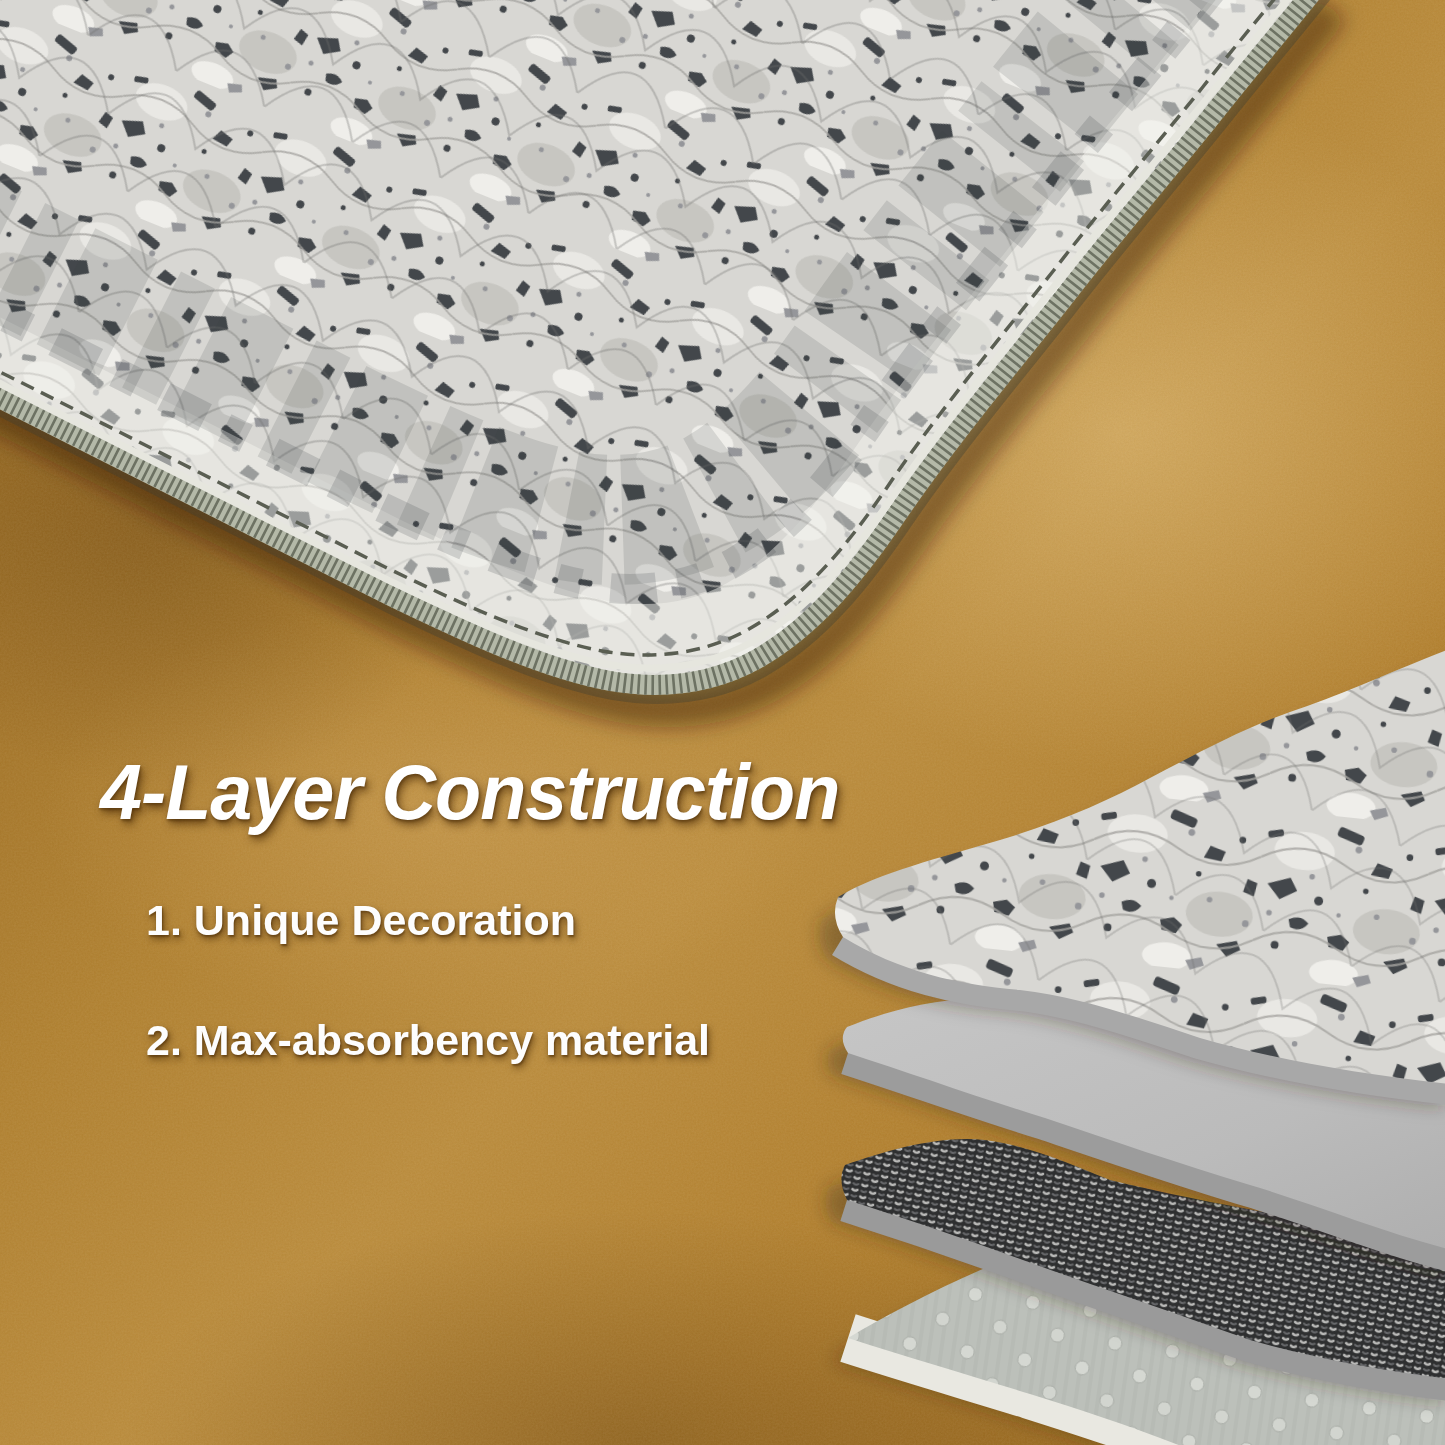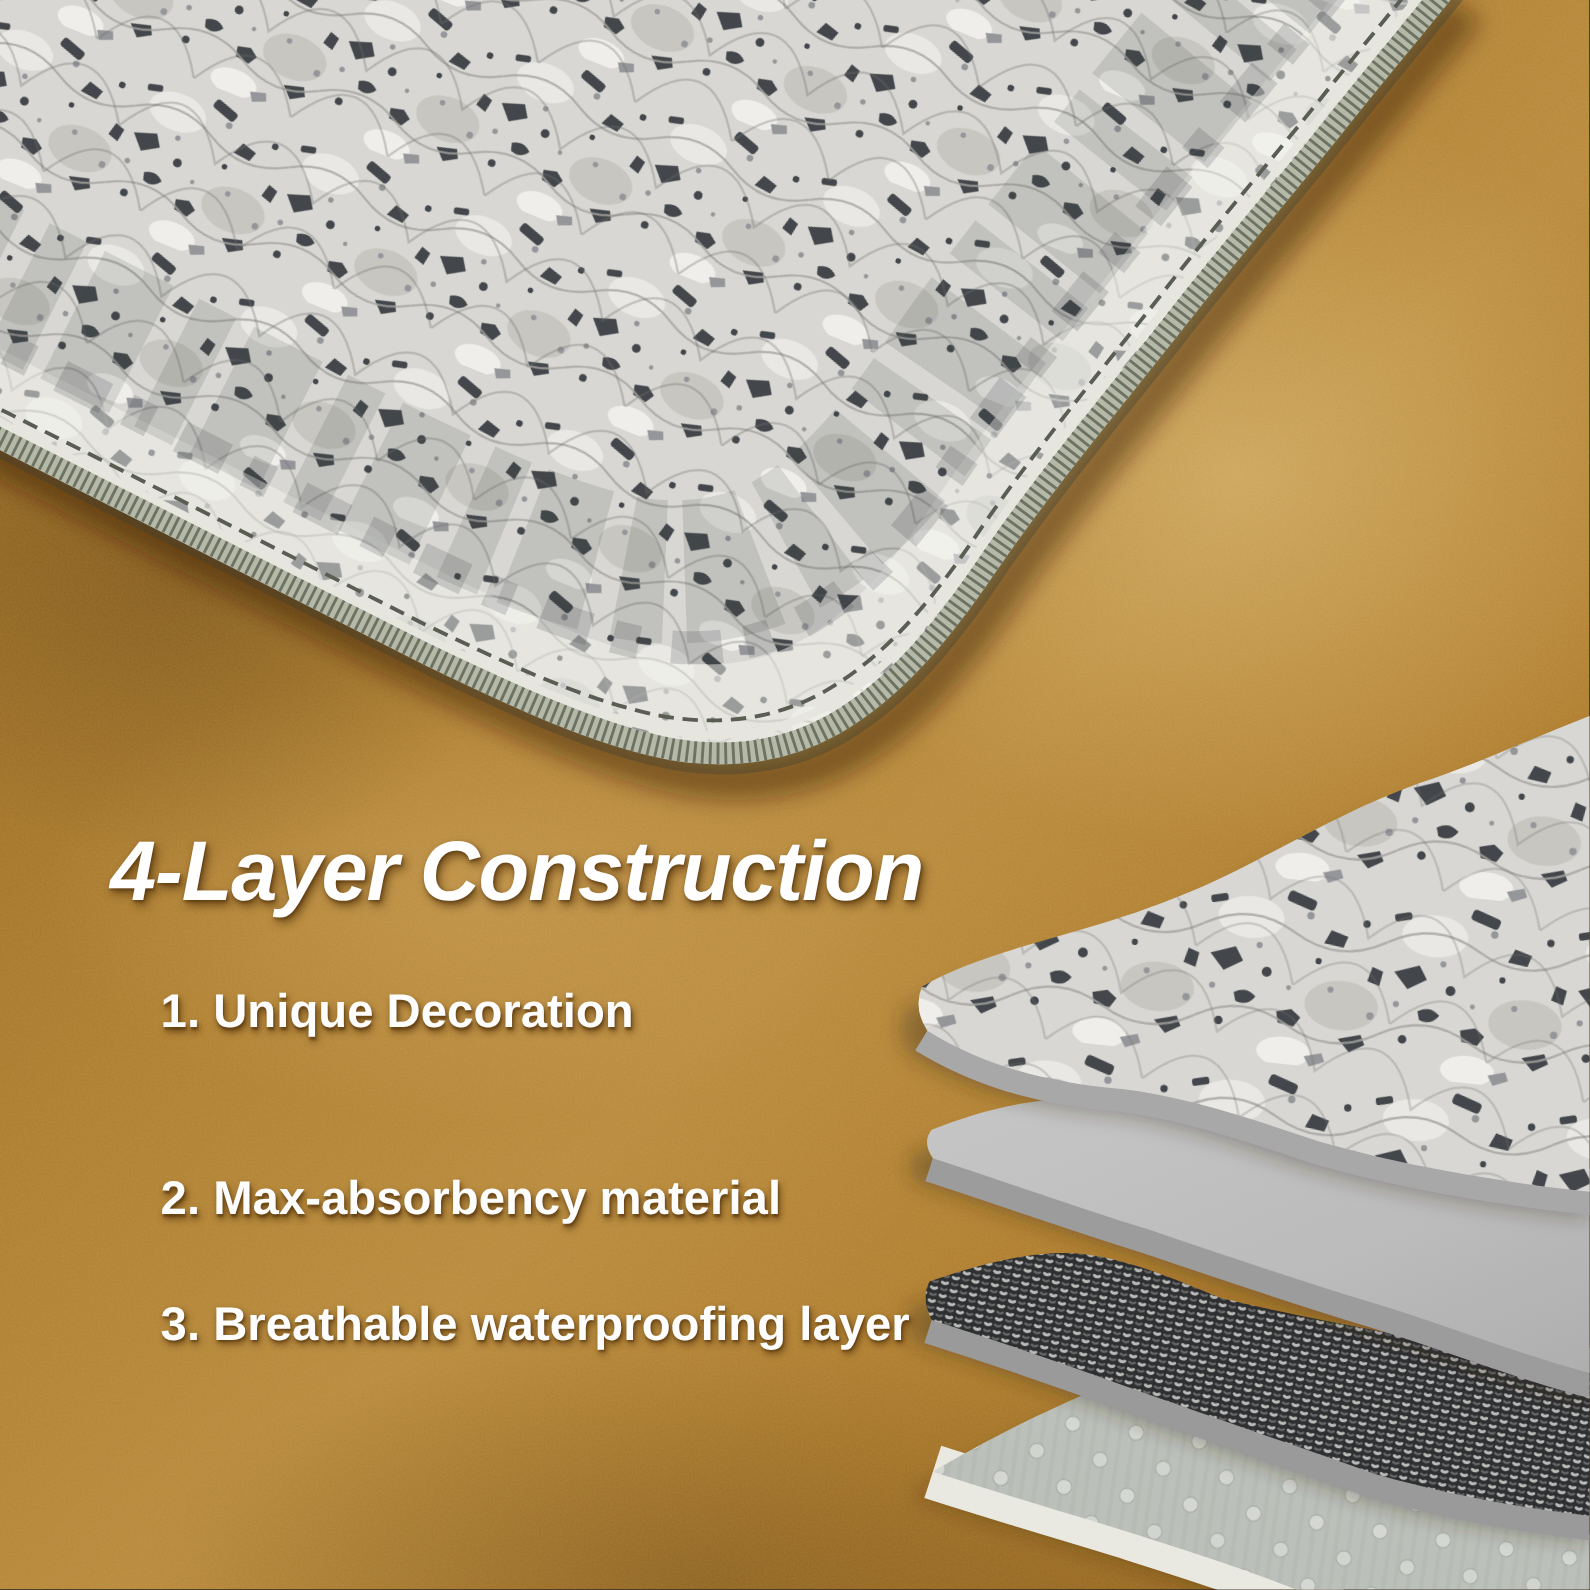--- a/index.html
+++ b/index.html
@@ -15,21 +15,21 @@
     color:#ffffff;white-space:nowrap;
     text-shadow:3px 5px 9px rgba(70,40,5,.65),1px 2px 3px rgba(70,40,5,.55);
     transform:scaleX(.98);transform-origin:left center;
   }
   .feat{
     position:absolute;left:102px;
     font-size:43px;font-weight:700;color:#fdfdfd;white-space:nowrap;
     text-shadow:2px 4px 7px rgba(70,40,5,.65),1px 2px 2px rgba(70,40,5,.5);
     margin-left:44px;
   }
-  .f1{top:896px}.f2{top:1066px}.f3{top:1180px}.f4{top:1322px}
+  .f1{top:896px}.f2{top:1016px}.f3{top:1180px}.f4{top:1322px}
 </style>
 </head>
 <body>
 
 <div id="stage">
 
   <svg class="scene" viewBox="0 0 1445 1445" preserveAspectRatio="none" xmlns="http://www.w3.org/2000/svg" xmlns:xlink="http://www.w3.org/1999/xlink">
     <defs>
       <linearGradient id="floorBase" x1="0" y1="0" x2="1" y2="1">
         <stop offset="0" stop-color="#8f621f"></stop>
@@ -193,14 +193,13 @@
       <use xlink:href="#dL1" href="#dL1" transform="translate(-16,22)" fill="rgba(55,45,25,0.35)" filter="url(#b9)"></use>
       <use xlink:href="#dB1" href="#dB1" stroke="#a8a8a8" stroke-width="42" fill="none"></use>
       <use xlink:href="#dL1" href="#dL1" fill="url(#fabricPatD)"></use>
       <use xlink:href="#dL1" href="#dL1" fill="url(#quiltPat)" opacity="0.5"></use>
     </g>
   </svg>
 
   <div class="headline">4-Layer Construction</div>
   <div class="feat f1">1. Unique Decoration</div>
   <div class="feat f2">2. Max-absorbency material</div>
-  <div class="feat f3">3. Breathable waterproofing layer</div>
 </div>
 
 </body></html>

